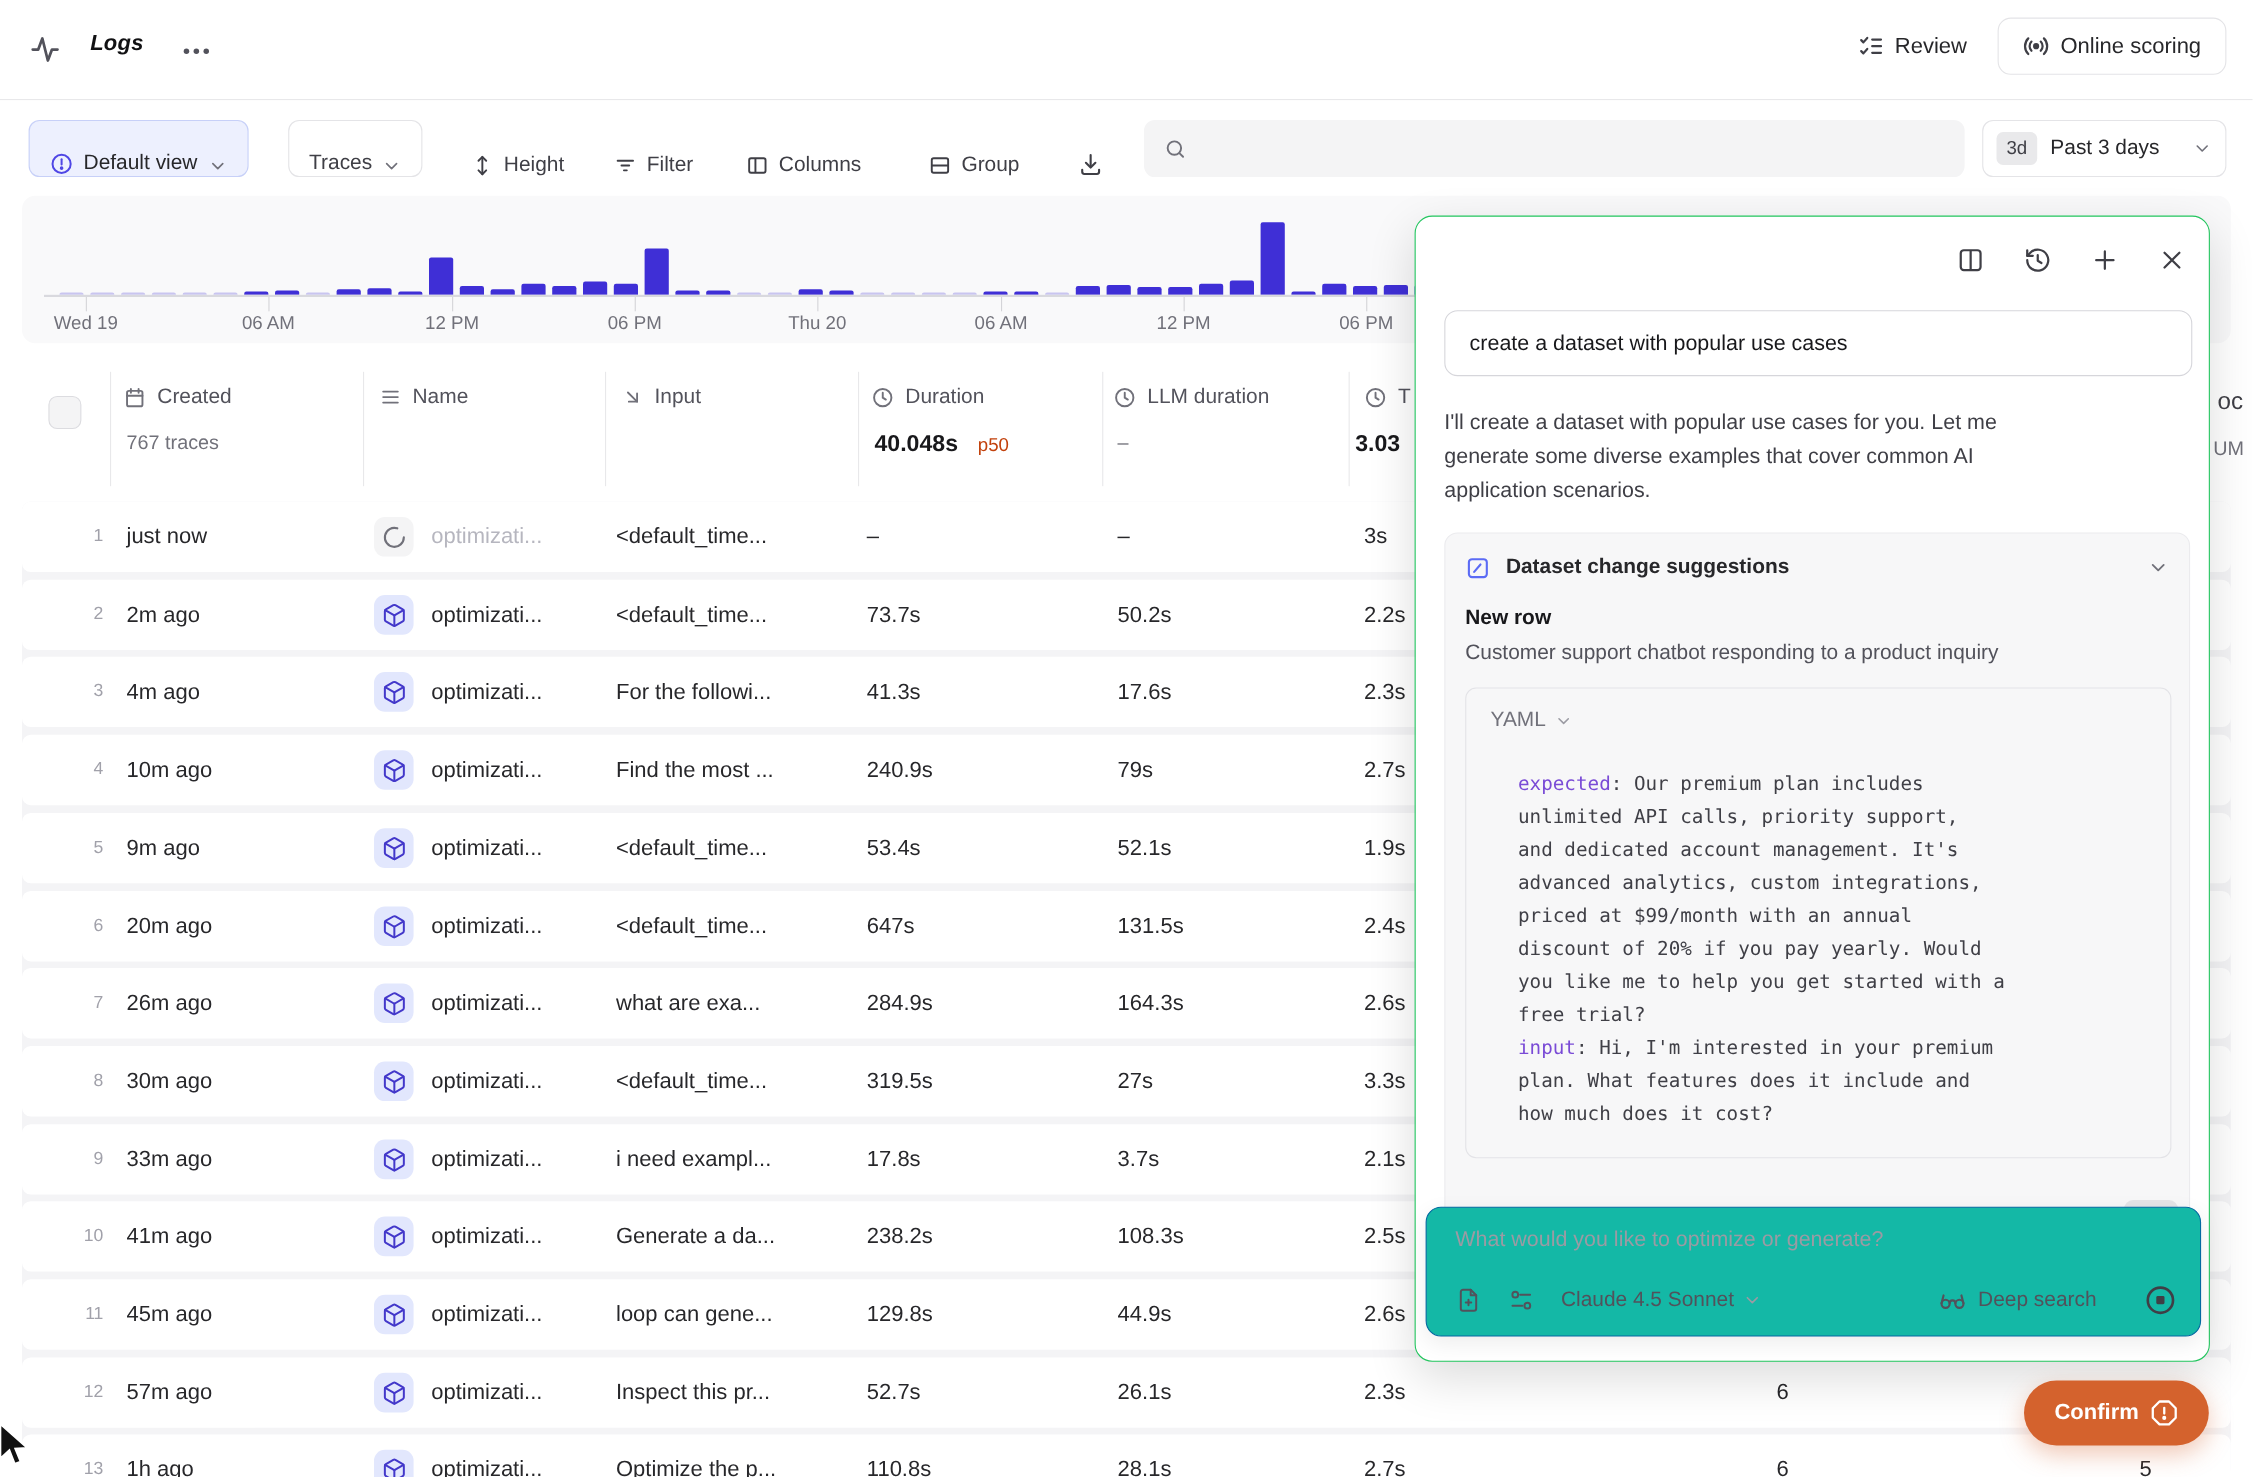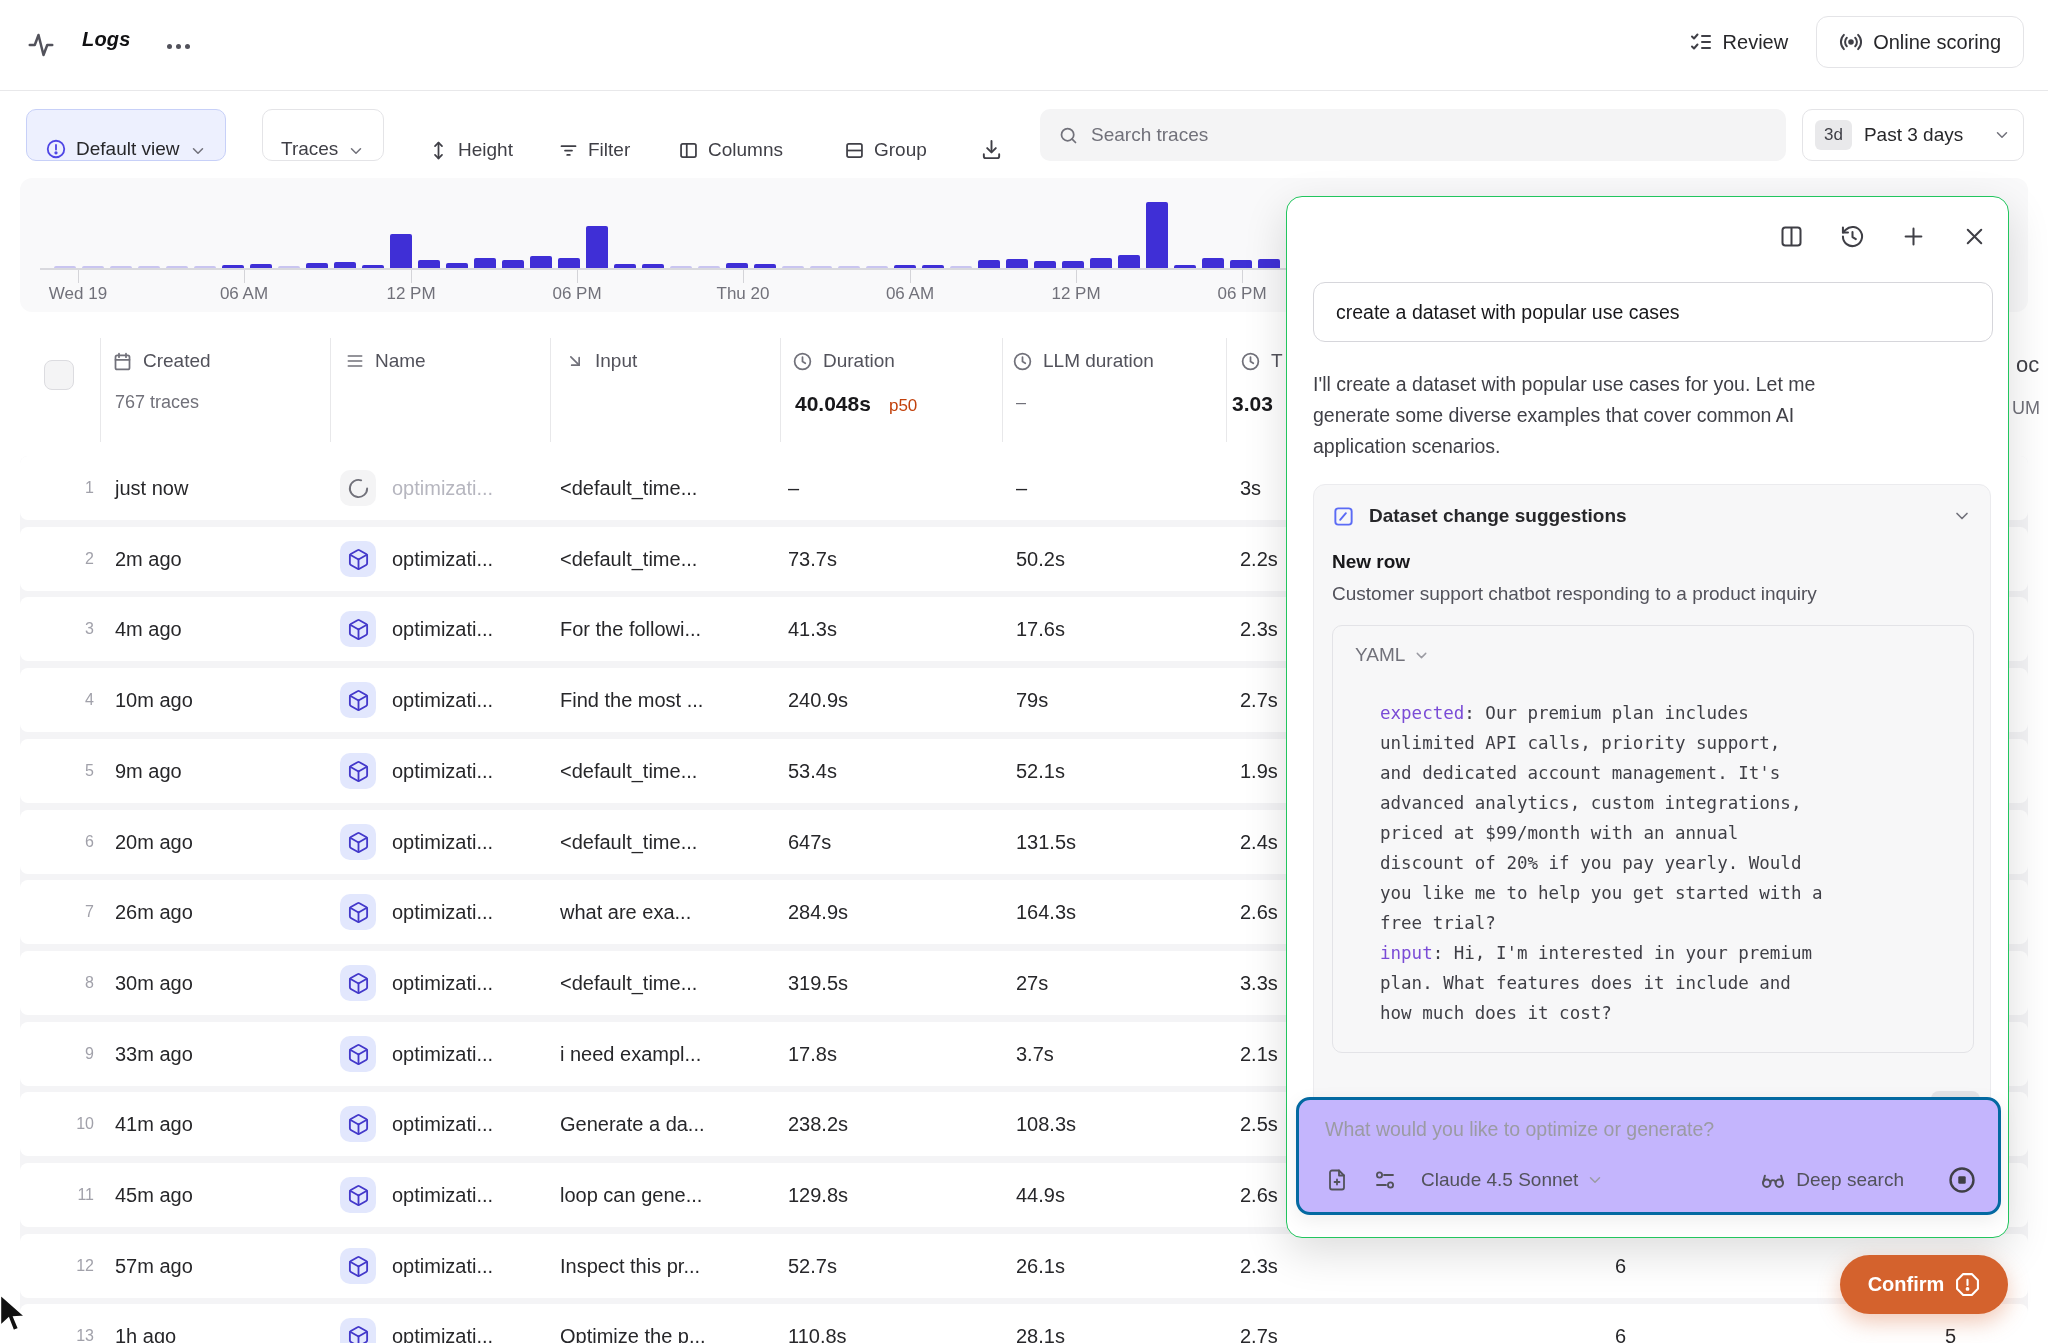--- a/index.html
+++ b/index.html
@@ -70,21 +70,21 @@
   .sugg { position:absolute; left:26px; top:287px; width:678px; height:628px; background:#f7f7f8; border:1px solid #ebebee; border-radius:12px; }
   .sugg-head { position:absolute; left:18px; right:18px; top:16px; height:30px; display:flex; align-items:center; gap:14px; cursor:pointer; }
   .sugg-title { font-size:19px; font-weight:600; color:#27272a; flex:1; }
   .new-row { position:absolute; left:18px; top:66px; font-size:19px; font-weight:700; color:#18181b; }
   .sugg-desc { position:absolute; left:18px; top:98px; font-size:19px; color:#52525b; white-space:nowrap; }
   .yaml-box { position:absolute; left:18px; top:140px; width:642px; height:428px; border:1px solid #e3e3e7; border-radius:10px; }
   .yaml-label { position:absolute; left:22px; top:18px; display:flex; align-items:center; gap:8px; font-size:19px; color:#71717a; cursor:pointer; }
   .code { position:absolute; left:47px; top:72px; right:16px; font-family:"DejaVu Sans Mono", monospace; font-size:17.5px; line-height:30px; color:#3f3f46; }
   .code .ykey { color:#7a4bd6; }
   .pct-badge { position:absolute; right:10px; bottom:-16px; background:#e4e4e7; color:#52525b; border-radius:8px; font-size:17px; padding:8px 12px; }
-  .chat-card { position:absolute; left:1296px; top:1097px; width:705px; height:118px; background:#c4b5fd; border:3px solid #0369a1; border-radius:14px; box-shadow:0 6px 20px rgba(0,0,0,.07); }
+  .chat-card { position:absolute; left:1296px; top:1097px; width:705px; height:118px; background:#14b8a6; border:1px solid #0369a1; border-radius:14px; box-shadow:0 6px 20px rgba(0,0,0,.07); }
   .chat-card input { position:absolute; left:26px; top:18px; width:650px; border:0; outline:0; font-size:19.5px; font-family:inherit; background:transparent; color:#18181b; }
   .chat-card input::placeholder { color:#9b9ba3; }
   .chat-foot { position:absolute; left:26px; right:20px; bottom:14px; height:36px; display:flex; align-items:center; gap:24px; color:#52525b; }
   .model-sel { display:flex; align-items:center; gap:8px; font-size:19px; color:#52525b; cursor:pointer; }
   .deep { margin-left:auto; display:flex; align-items:center; gap:10px; font-size:19px; color:#52525b; cursor:pointer; }
   .stop-btn { margin-left:18px; cursor:pointer; color:#3f3f46; }
 
   .confirm-btn { position:absolute; left:1840px; top:1255px; width:168px; height:59px; border:0; border-radius:999px; background:#d4622d; color:#fff; font-size:20px; font-weight:600; font-family:inherit; display:flex; align-items:center; justify-content:center; gap:11px; cursor:pointer; box-shadow:0 8px 22px rgba(212,98,45,.35); }
 
   .cursor { position:absolute; left:-6px; top:1293px; }
@@ -202,21 +202,20 @@
         </svg>
       </span>
   </div>
   <div class="search-wrap">
     <span>
         <svg width="21" height="21" viewBox="0 0 24 24" fill="none" stroke="#71717a" stroke-width="2" stroke-linecap="round">
           <circle cx="11" cy="11" r="7"></circle>
           <path d="m20 20-3.8-3.8"></path>
         </svg>
       </span>
-    <input placeholder="Search traces" style="">
   </div>
   <div class="range-wrap">
     <span class="range-badge">3d</span>
     <span class="range-label">Past 3 days</span>
     <span class="chev">
         <svg width="18" height="18" viewBox="0 0 24 24" fill="none" stroke="#71717a" stroke-width="2" stroke-linecap="round" stroke-linejoin="round">
           <path d="M6 9l6 6 6-6"></path>
         </svg>
       </span>
   </div>

